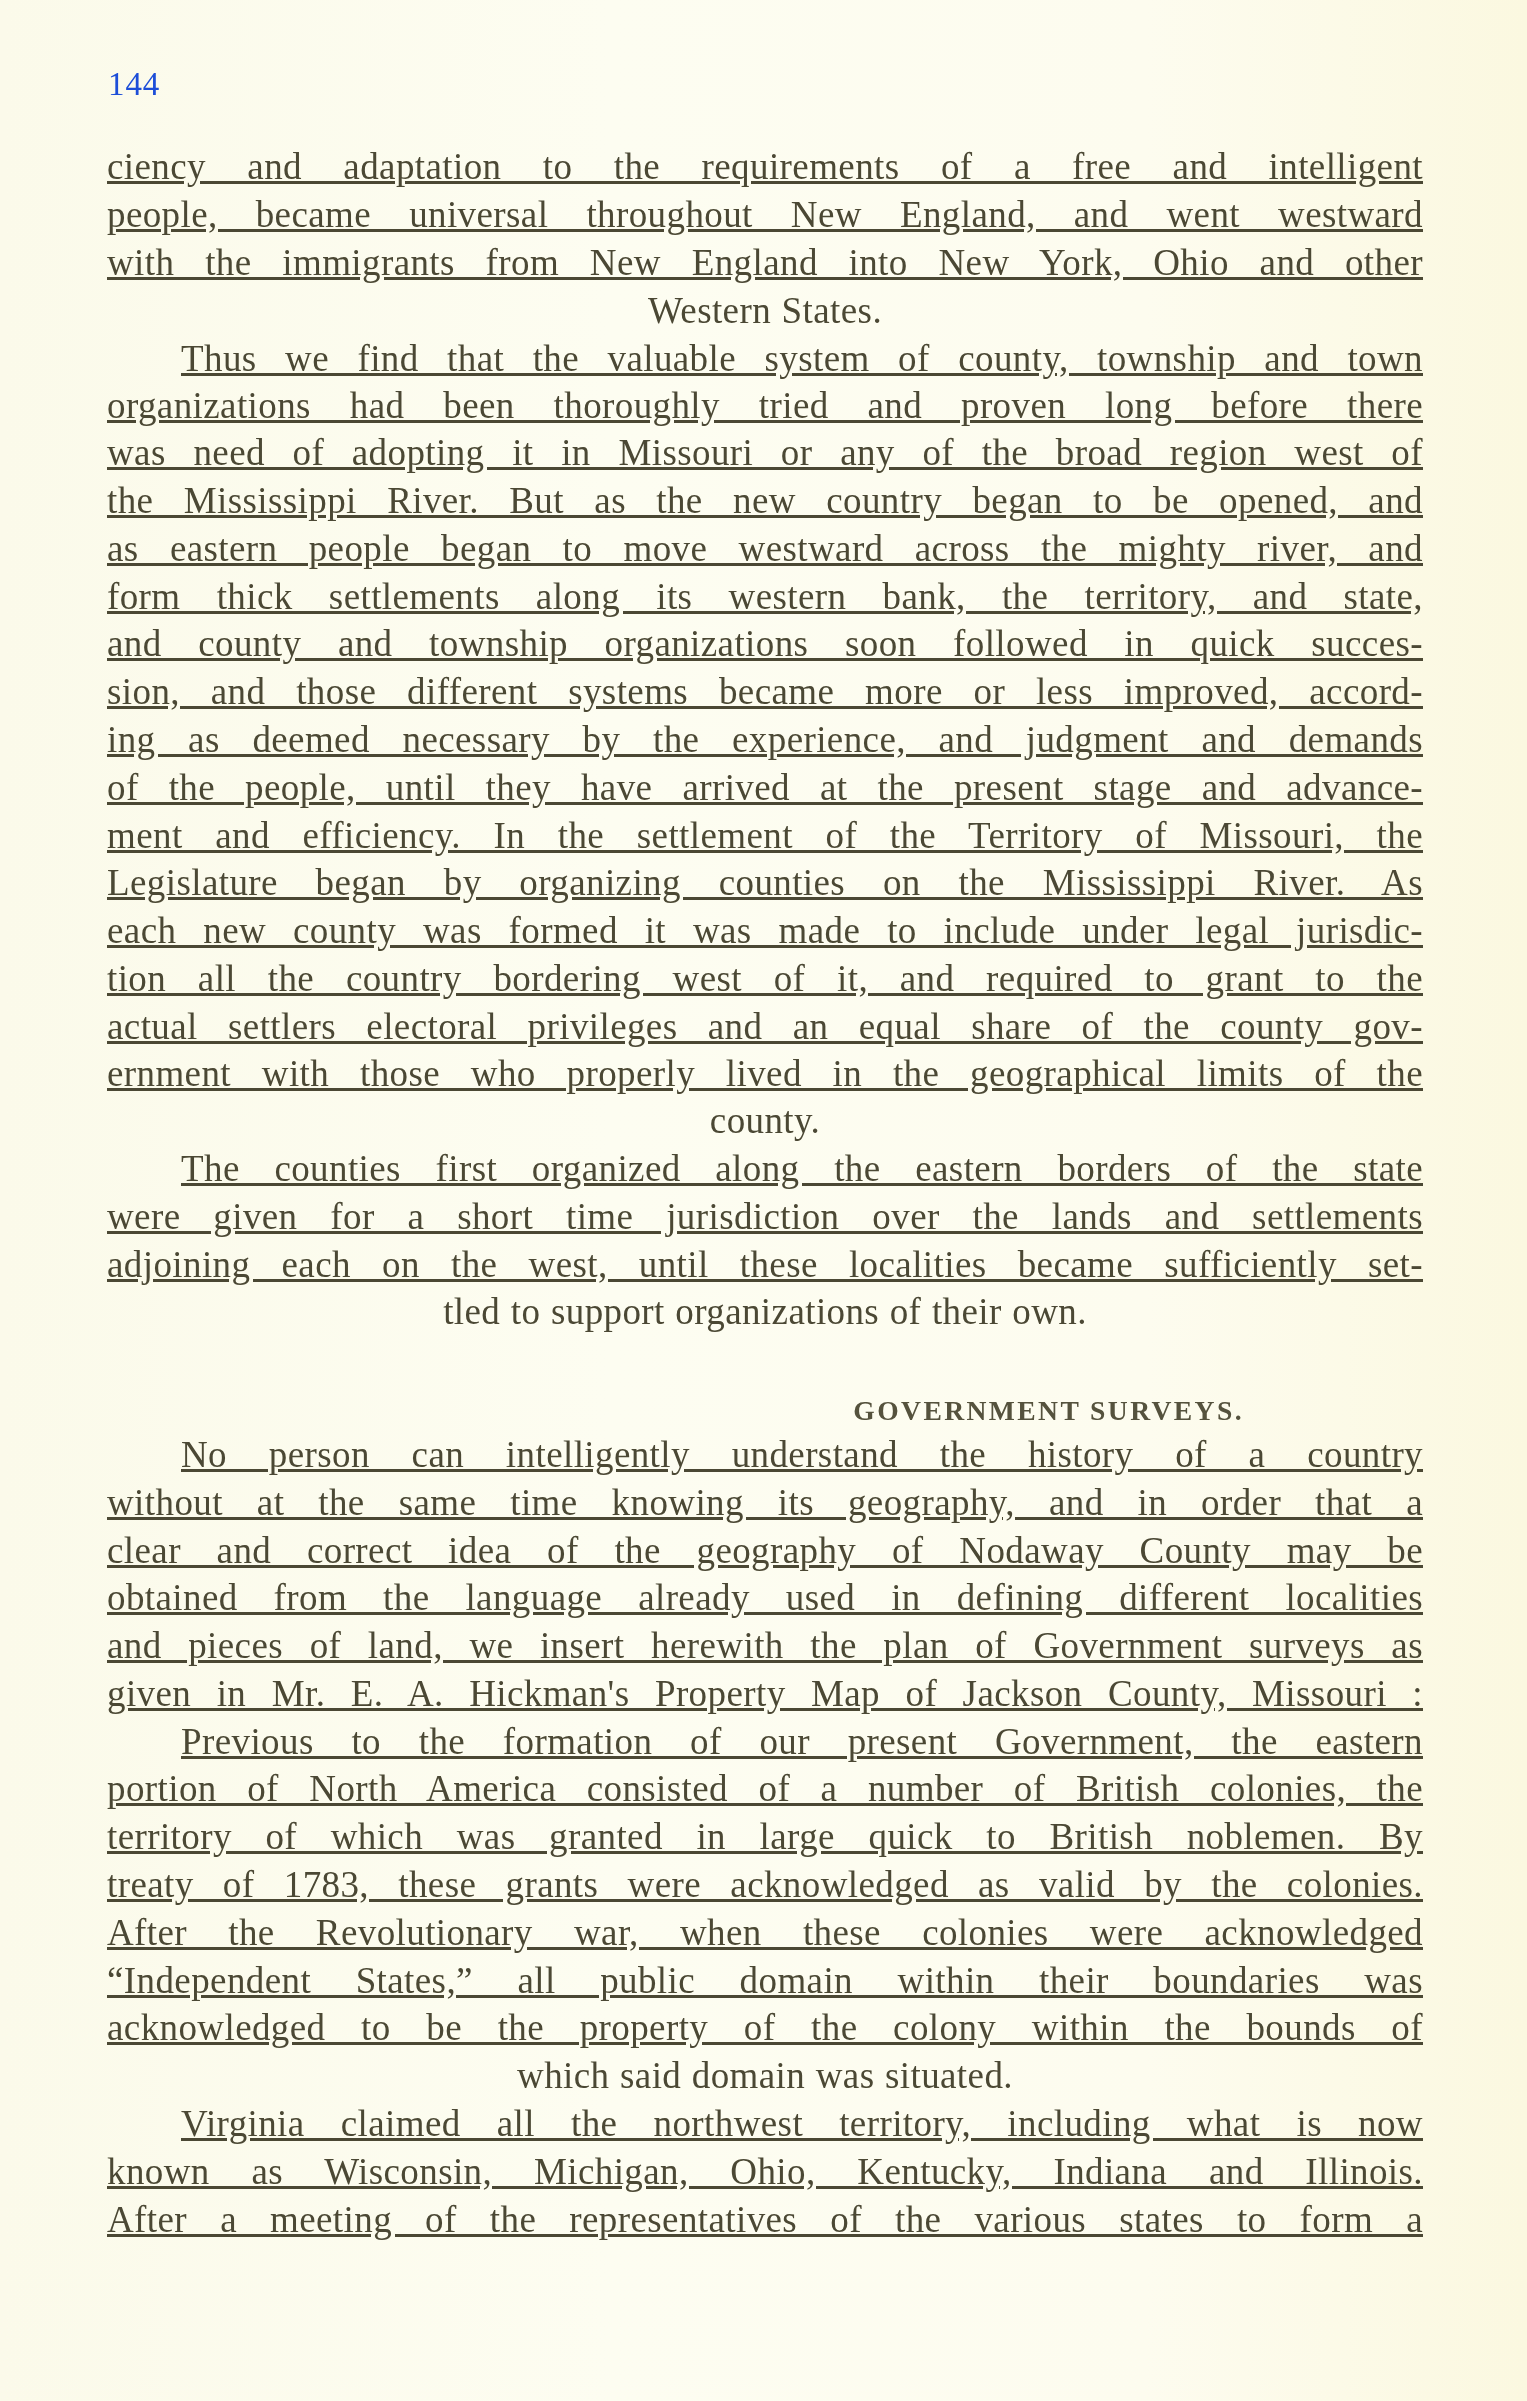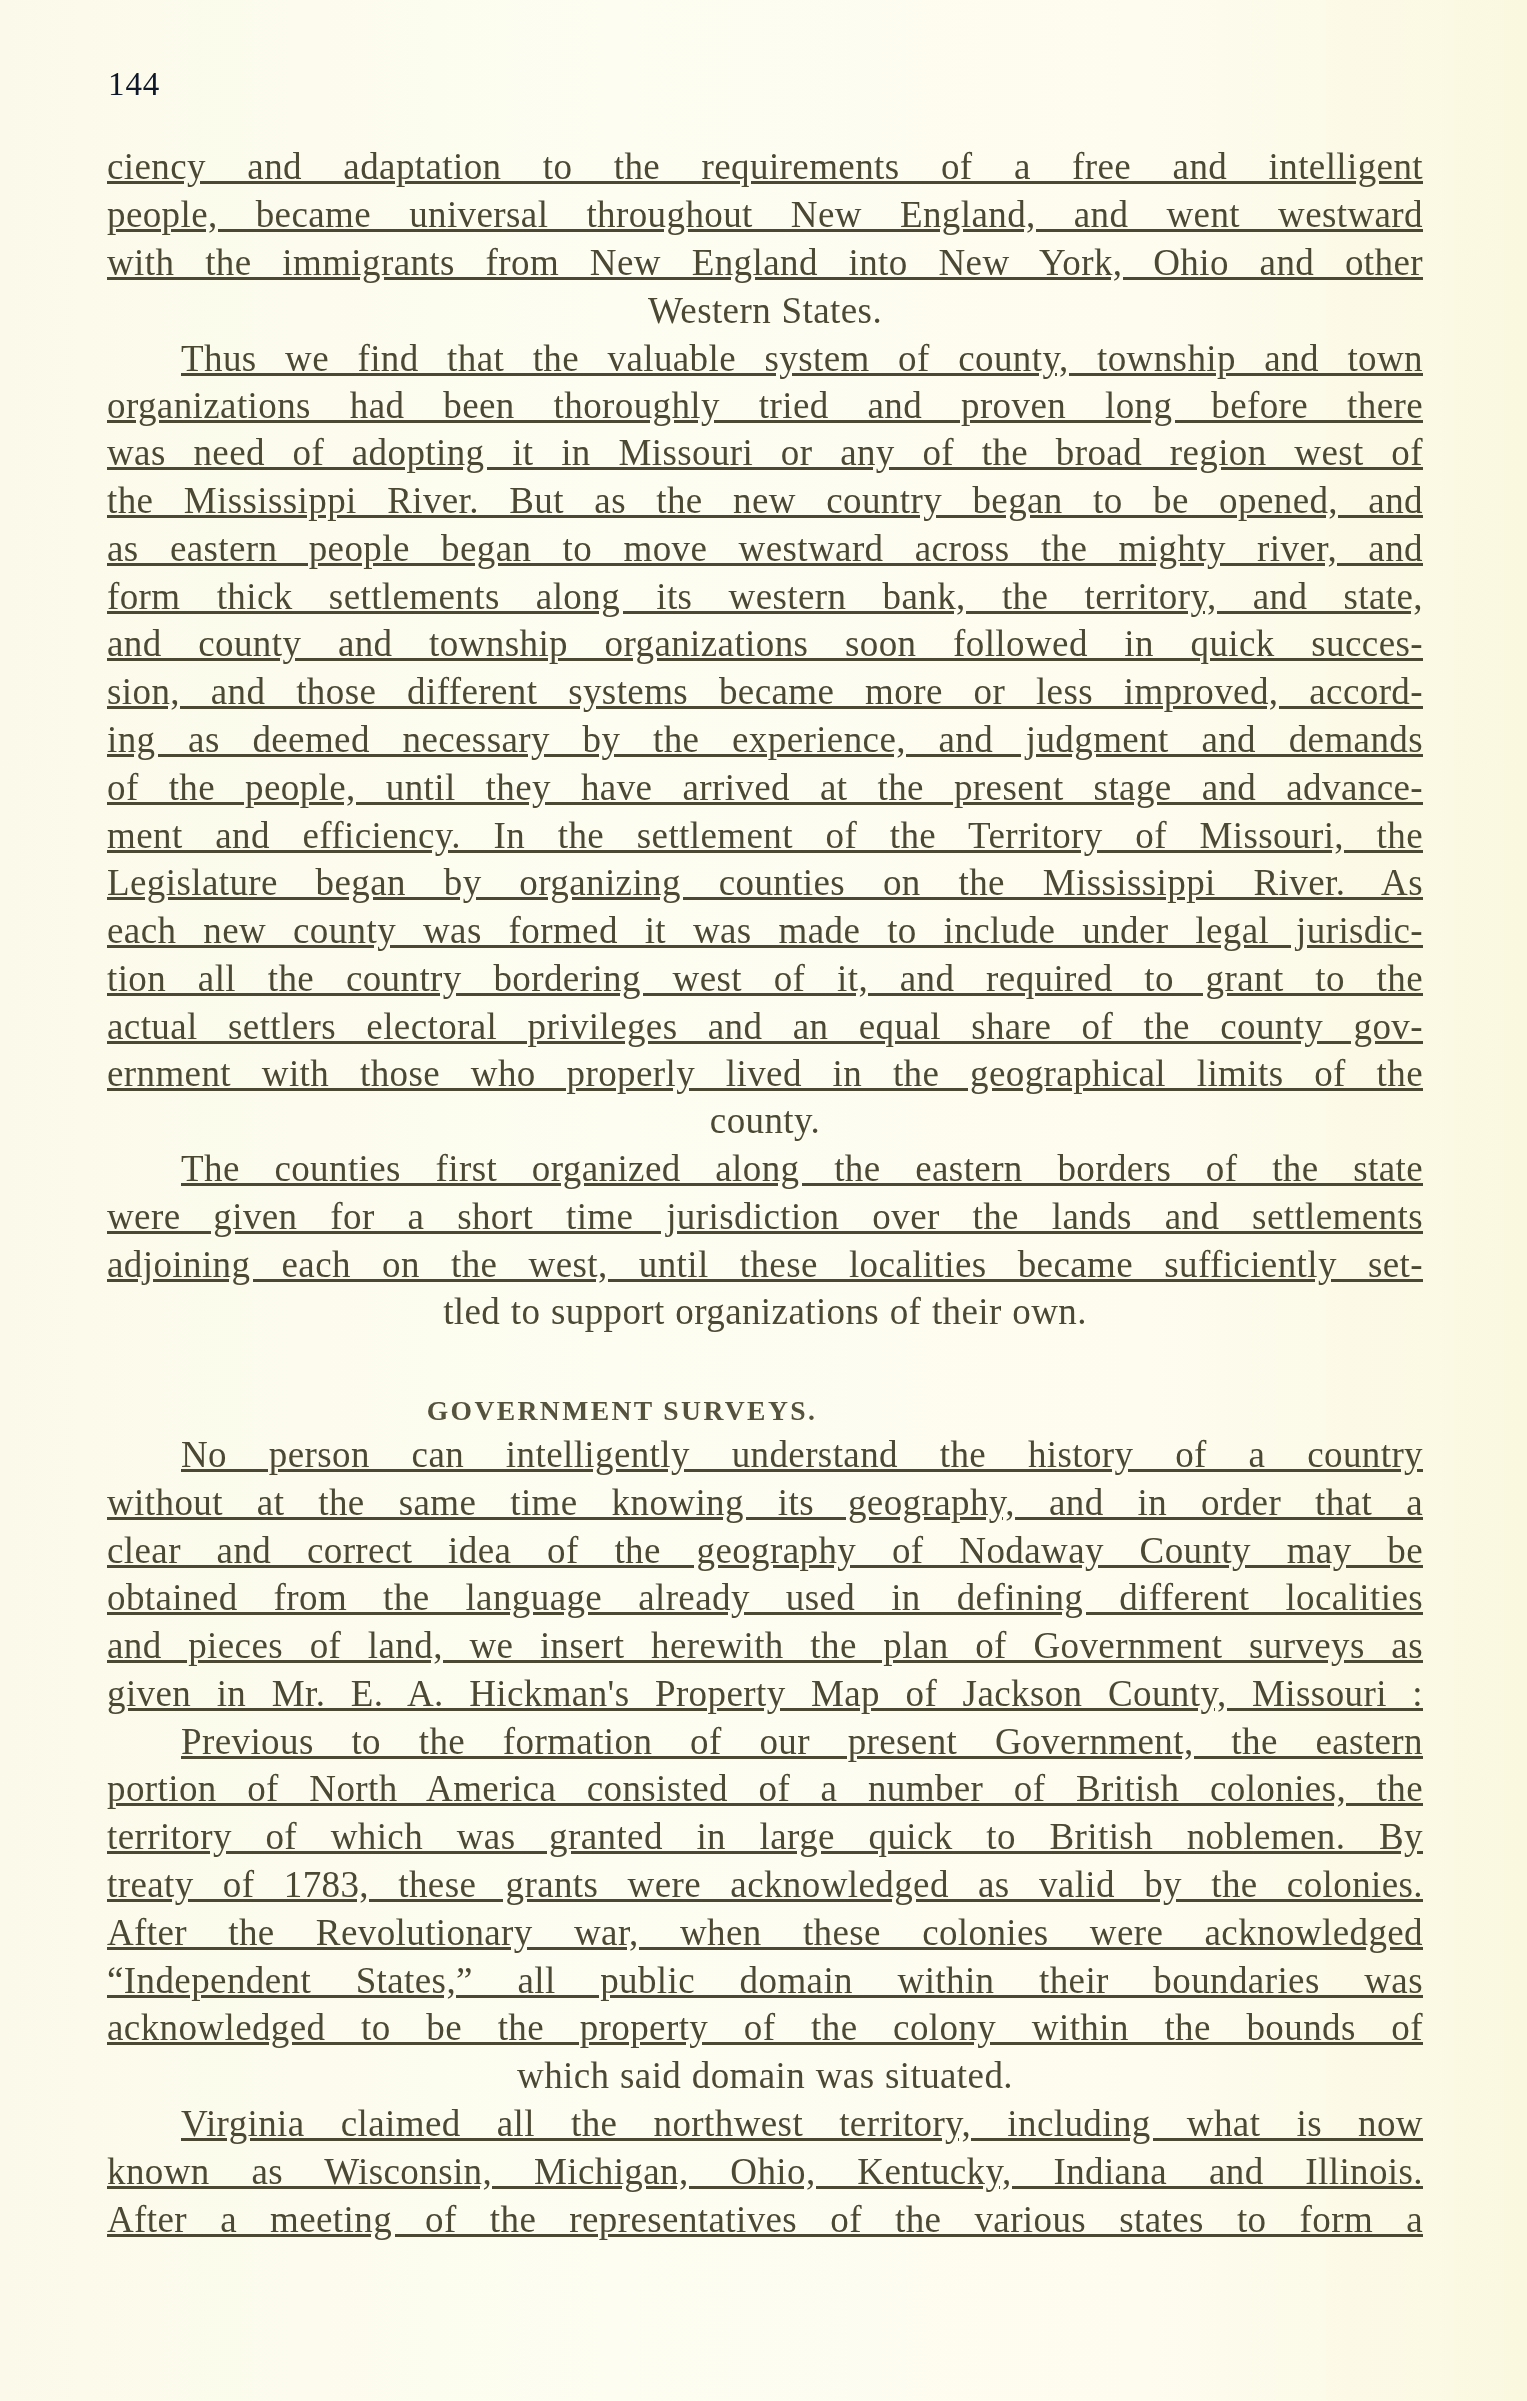--- a/index.html
+++ b/index.html
@@ -25,21 +25,21 @@
     position: absolute;
     left: 0; top: 64px; width: 1527px; height: 40px;
     z-index: 1;
   }
   .page-number {
     position: absolute;
     left: 108px; top: 0;
     font-size: 33px;
     line-height: 40px;
     letter-spacing: 0.9px;
-    color: #0f172a;
+    color: #1d4ed8;
   }
   .running-title {
     position: absolute;
     left: 460px; top: 0; width: 607px;
     font-size: 30px;
     line-height: 40px;
     letter-spacing: 2.2px;
     text-align: left;
     white-space: nowrap;
     color: #55523d;
@@ -66,21 +66,21 @@
   .line.last {
     text-align: center;
   }
   .line.indent {
     left: 181px;
     width: 1242px;
   }
   .section-heading {
     position: absolute;
     left: 0; top: 1369px; width: 1244px;
-    text-align: center;
+    text-align: right;
     font-size: 27.6px;
     line-height: 37px;
     letter-spacing: 2.4px;
     color: #55523d;
     z-index: 1;
   }
 </style>
 </head>
 <body>
 

